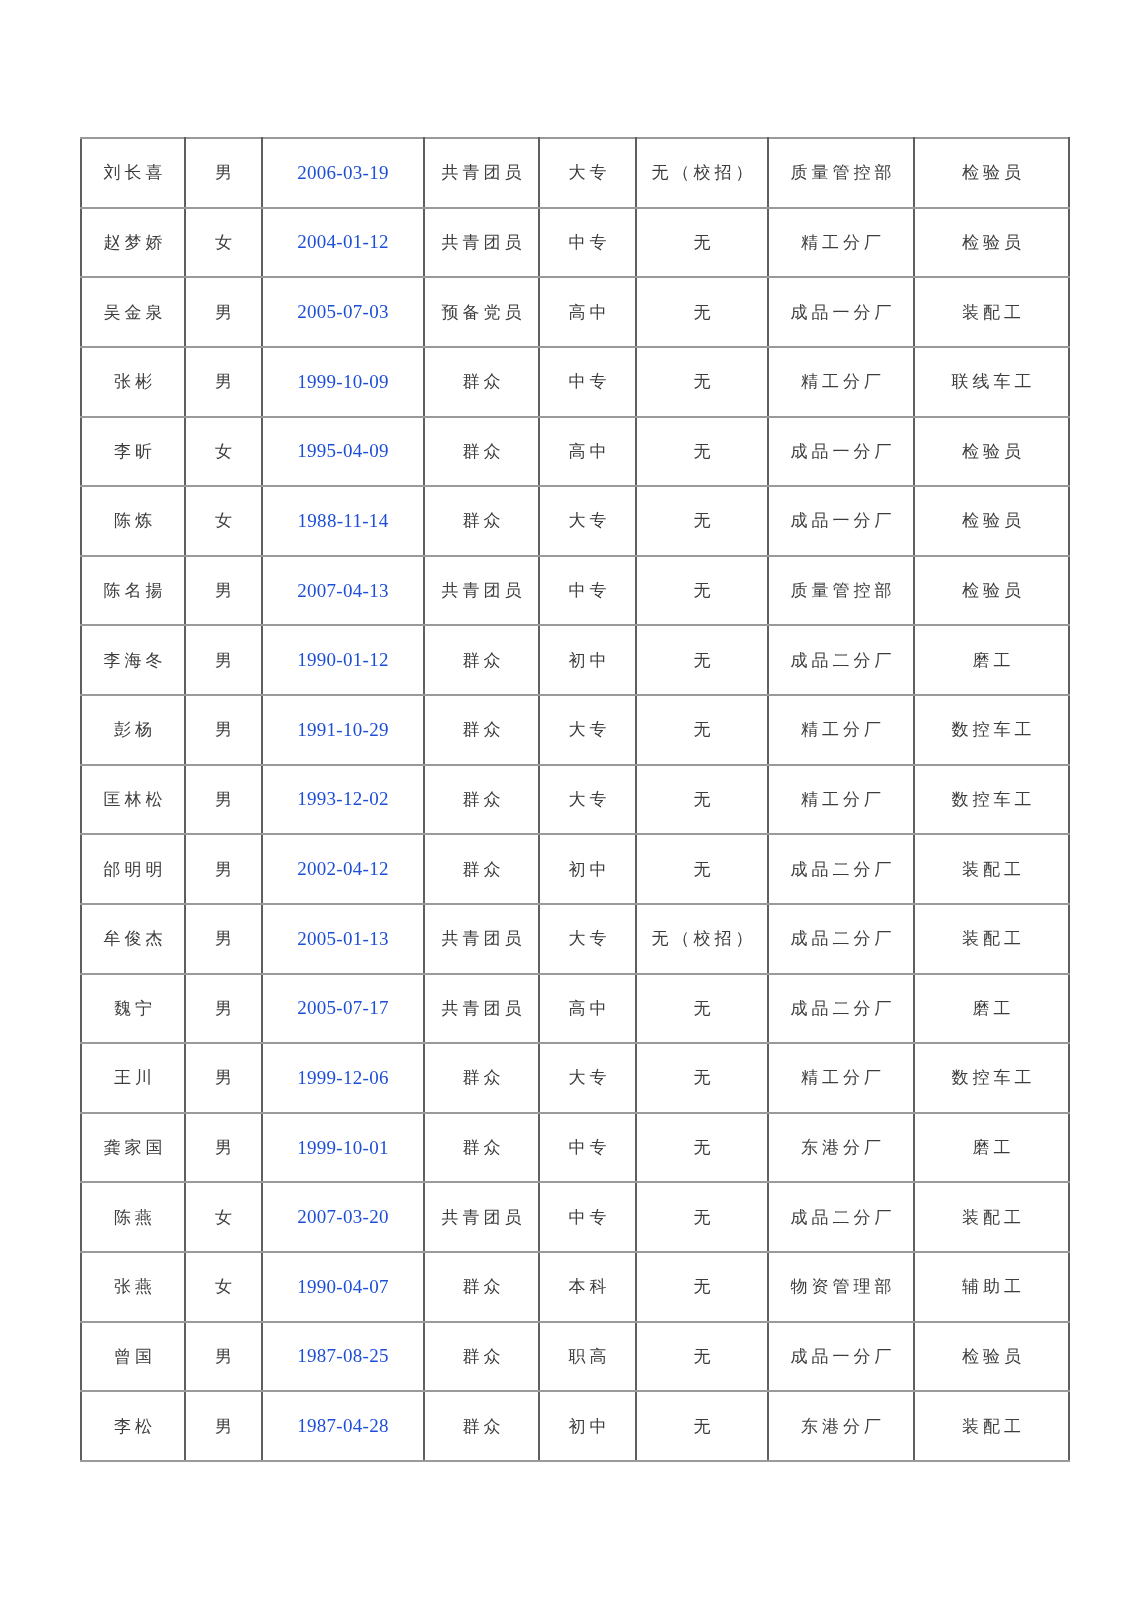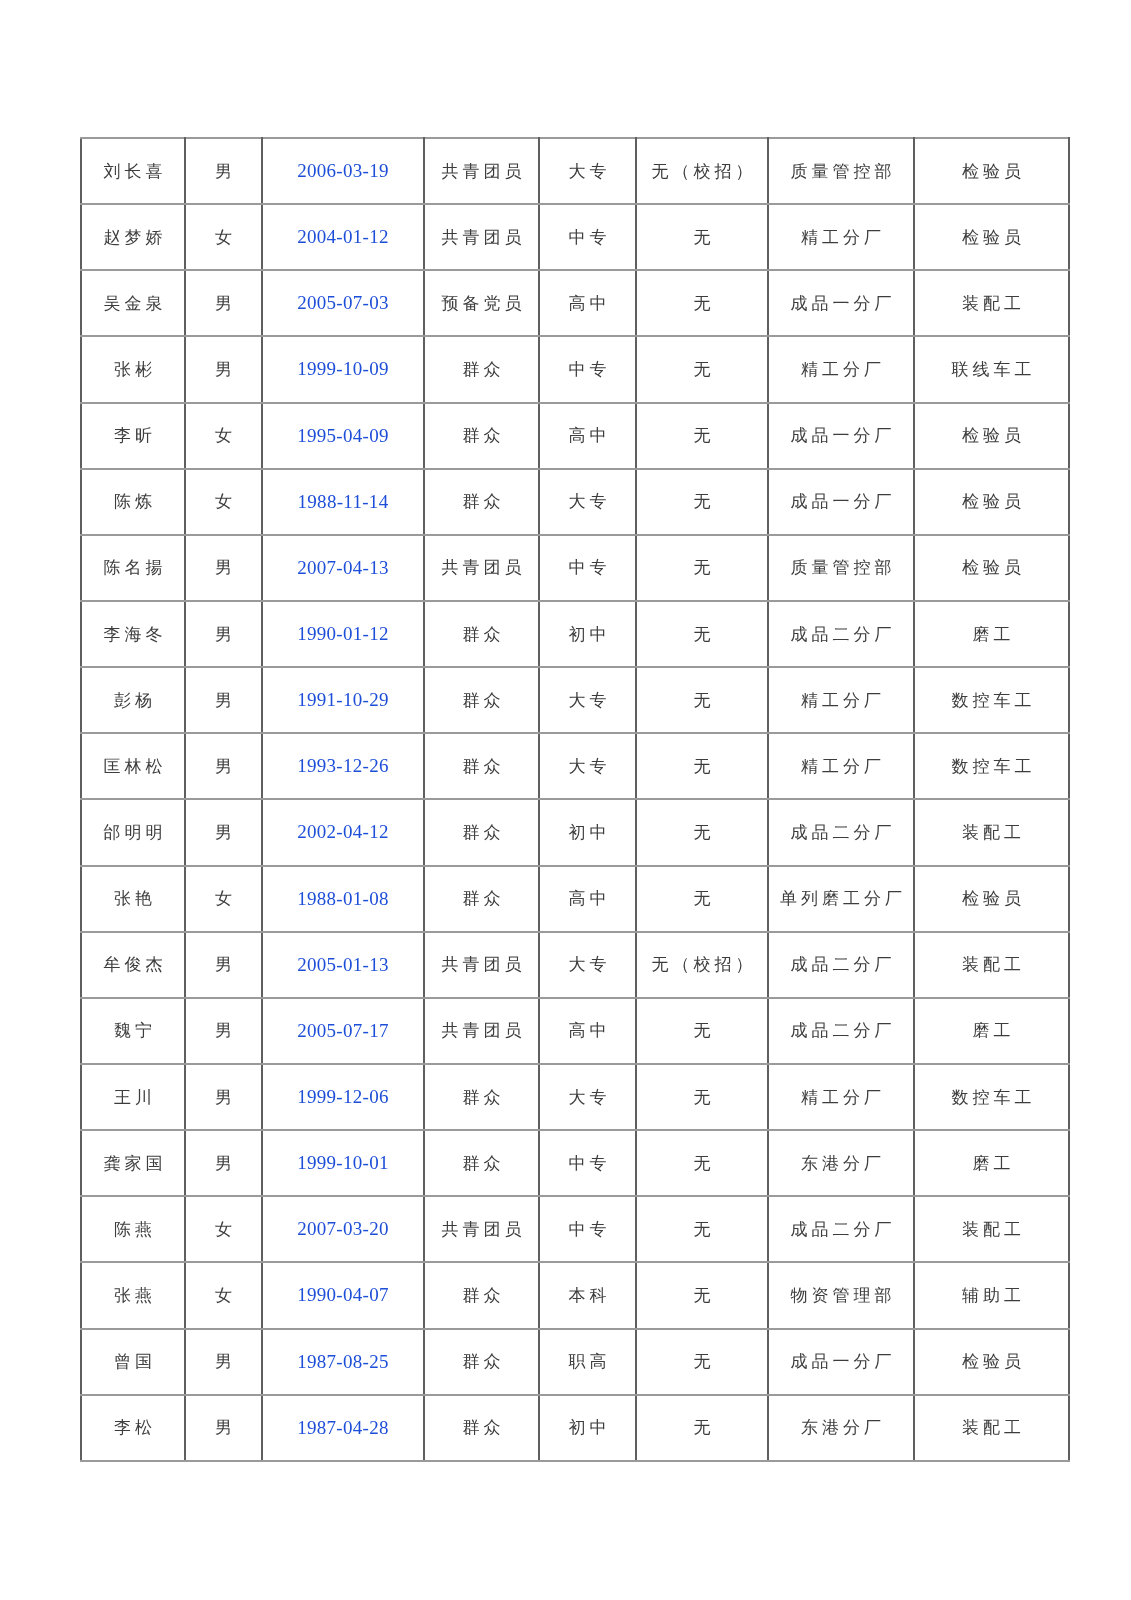--- a/index.html
+++ b/index.html
@@ -154,46 +154,36 @@
             <td class="date">1991-10-29</td>
             <td class="zh">群众</td>
             <td class="zh">大专</td>
             <td class="zh">无</td>
             <td class="zh">精工分厂</td>
             <td class="zh">数控车工</td>
           </tr>
           <tr>
             <td class="zh">匡林松</td>
             <td class="zh">男</td>
-            <td class="date">1993-12-26</td>
+            <td class="date">1993-12-02</td>
             <td class="zh">群众</td>
             <td class="zh">大专</td>
             <td class="zh">无</td>
             <td class="zh">精工分厂</td>
             <td class="zh">数控车工</td>
           </tr>
           <tr>
             <td class="zh">邰明明</td>
             <td class="zh">男</td>
             <td class="date">2002-04-12</td>
             <td class="zh">群众</td>
             <td class="zh">初中</td>
             <td class="zh">无</td>
             <td class="zh">成品二分厂</td>
             <td class="zh">装配工</td>
-          </tr>
-          <tr>
-            <td class="zh">张艳</td>
-            <td class="zh">女</td>
-            <td class="date">1988-01-08</td>
-            <td class="zh">群众</td>
-            <td class="zh">高中</td>
-            <td class="zh">无</td>
-            <td class="zh">单列磨工分厂</td>
-            <td class="zh">检验员</td>
           </tr>
           <tr>
             <td class="zh">牟俊杰</td>
             <td class="zh">男</td>
             <td class="date">2005-01-13</td>
             <td class="zh">共青团员</td>
             <td class="zh">大专</td>
             <td class="zh">无（校招）</td>
             <td class="zh">成品二分厂</td>
             <td class="zh">装配工</td>

